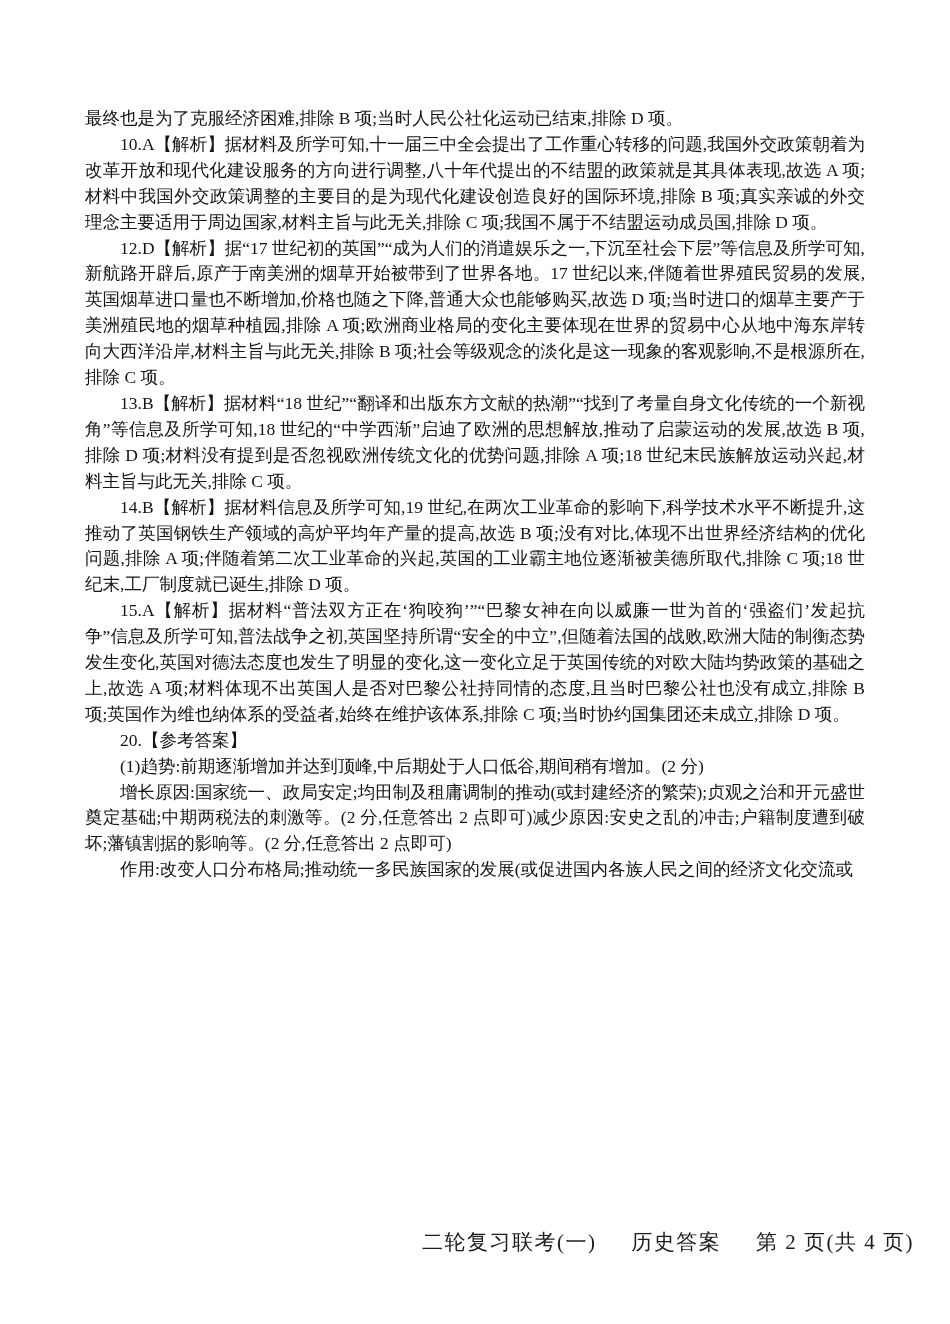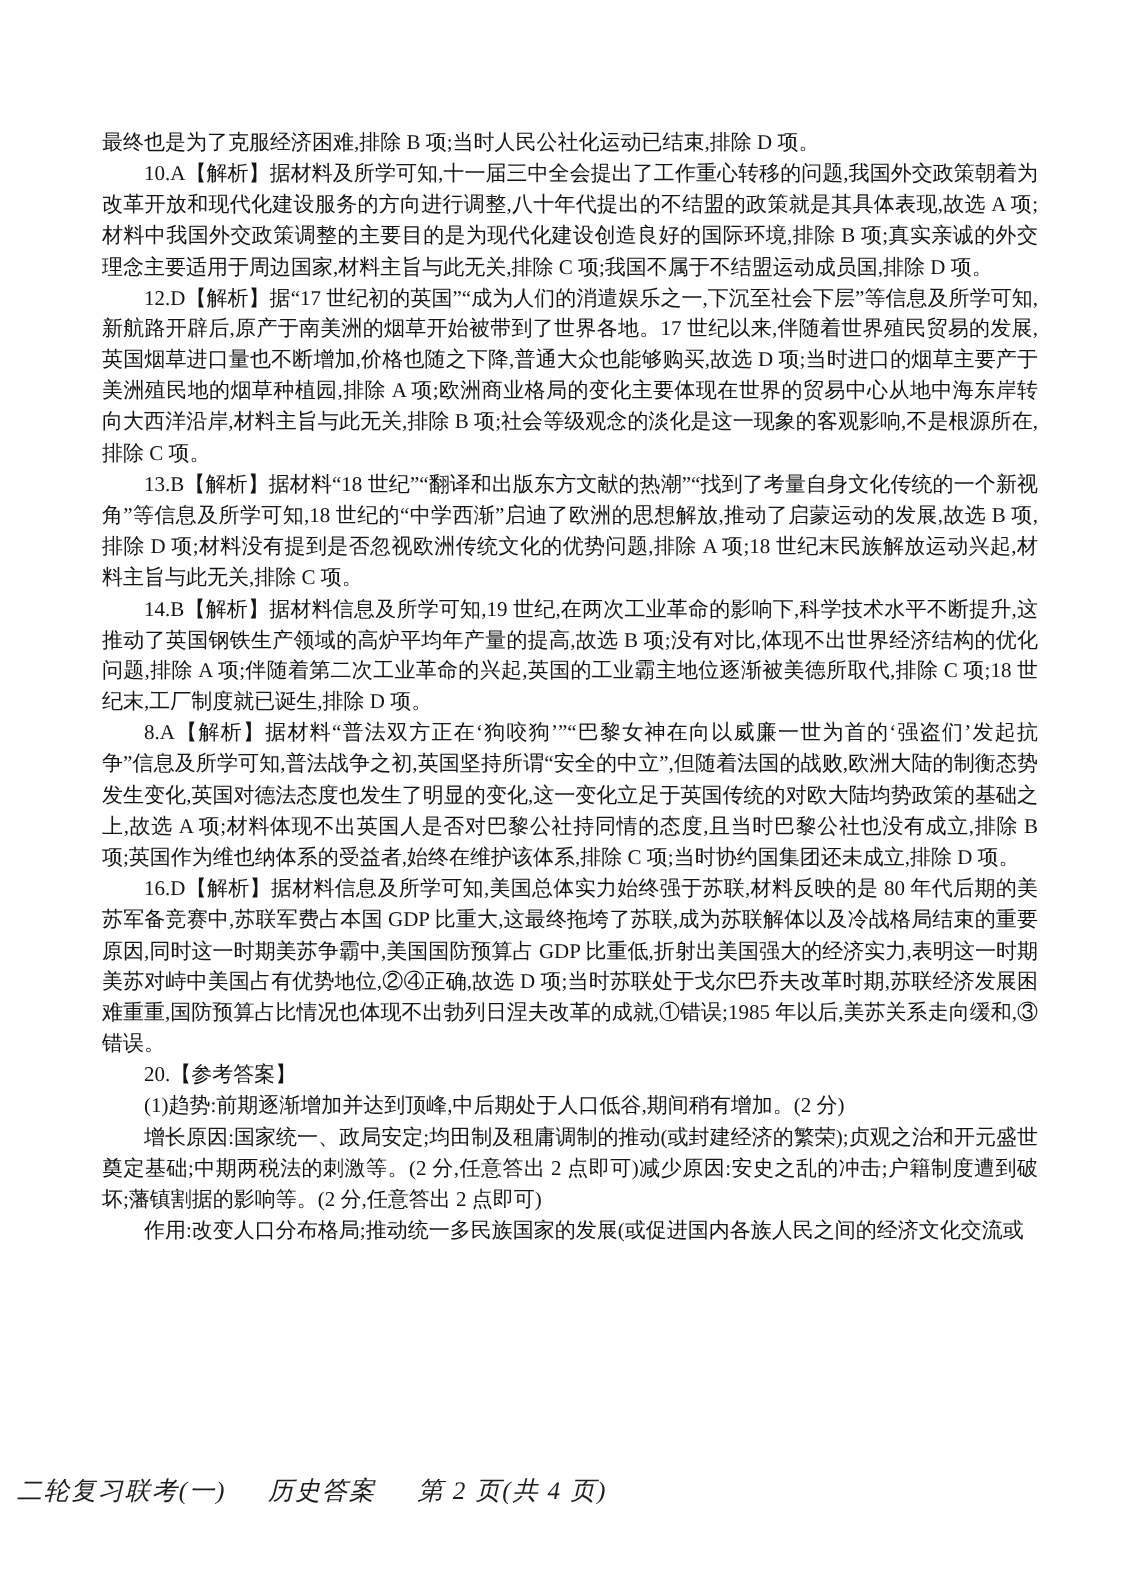--- a/index.html
+++ b/index.html
@@ -32,43 +32,41 @@
     word-break: break-all;
   }
   .para.no-indent {
     text-indent: 0;
   }
   .footer {
     position: absolute;
     left: 0;
     right: 0;
     top: 1228px;
-    text-align: left;
+    text-align: right;
     font-size: 21px;
-    font-style: italic;
     letter-spacing: 1.5px;
     color: #1c1c1c;
   }
   .footer .seg {
     display: inline-block;
     margin: 0 14px;
   }
 </style>
 </head>
 <body>
 
 <div class="page">
   <div class="content">
     <p class="para no-indent">最终也是为了克服经济困难,排除 B 项;当时人民公社化运动已结束,排除 D 项。</p>
     <p class="para">10.A【解析】据材料及所学可知,十一届三中全会提出了工作重心转移的问题,我国外交政策朝着为改革开放和现代化建设服务的方向进行调整,八十年代提出的不结盟的政策就是其具体表现,故选 A 项;材料中我国外交政策调整的主要目的是为现代化建设创造良好的国际环境,排除 B 项;真实亲诚的外交理念主要适用于周边国家,材料主旨与此无关,排除 C 项;我国不属于不结盟运动成员国,排除 D 项。</p>
     <p class="para">12.D【解析】据“17 世纪初的英国”“成为人们的消遣娱乐之一,下沉至社会下层”等信息及所学可知,新航路开辟后,原产于南美洲的烟草开始被带到了世界各地。17 世纪以来,伴随着世界殖民贸易的发展,英国烟草进口量也不断增加,价格也随之下降,普通大众也能够购买,故选 D 项;当时进口的烟草主要产于美洲殖民地的烟草种植园,排除 A 项;欧洲商业格局的变化主要体现在世界的贸易中心从地中海东岸转向大西洋沿岸,材料主旨与此无关,排除 B 项;社会等级观念的淡化是这一现象的客观影响,不是根源所在,排除 C 项。</p>
     <p class="para">13.B【解析】据材料“18 世纪”“翻译和出版东方文献的热潮”“找到了考量自身文化传统的一个新视角”等信息及所学可知,18 世纪的“中学西渐”启迪了欧洲的思想解放,推动了启蒙运动的发展,故选 B 项,排除 D 项;材料没有提到是否忽视欧洲传统文化的优势问题,排除 A 项;18 世纪末民族解放运动兴起,材料主旨与此无关,排除 C 项。</p>
     <p class="para">14.B【解析】据材料信息及所学可知,19 世纪,在两次工业革命的影响下,科学技术水平不断提升,这推动了英国钢铁生产领域的高炉平均年产量的提高,故选 B 项;没有对比,体现不出世界经济结构的优化问题,排除 A 项;伴随着第二次工业革命的兴起,英国的工业霸主地位逐渐被美德所取代,排除 C 项;18 世纪末,工厂制度就已诞生,排除 D 项。</p>
-    <p class="para">8.A【解析】据材料“普法双方正在‘狗咬狗’”“巴黎女神在向以威廉一世为首的‘强盗们’发起抗争”信息及所学可知,普法战争之初,英国坚持所谓“安全的中立”,但随着法国的战败,欧洲大陆的制衡态势发生变化,英国对德法态度也发生了明显的变化,这一变化立足于英国传统的对欧大陆均势政策的基础之上,故选 A 项;材料体现不出英国人是否对巴黎公社持同情的态度,且当时巴黎公社也没有成立,排除 B 项;英国作为维也纳体系的受益者,始终在维护该体系,排除 C 项;当时协约国集团还未成立,排除 D 项。</p>
-    <p class="para">16.D【解析】据材料信息及所学可知,美国总体实力始终强于苏联,材料反映的是 80 年代后期的美苏军备竞赛中,苏联军费占本国 GDP 比重大,这最终拖垮了苏联,成为苏联解体以及冷战格局结束的重要原因,同时这一时期美苏争霸中,美国国防预算占 GDP 比重低,折射出美国强大的经济实力,表明这一时期美苏对峙中美国占有优势地位,②④正确,故选 D 项;当时苏联处于戈尔巴乔夫改革时期,苏联经济发展困难重重,国防预算占比情况也体现不出勃列日涅夫改革的成就,①错误;1985 年以后,美苏关系走向缓和,③错误。</p>
+    <p class="para">15.A【解析】据材料“普法双方正在‘狗咬狗’”“巴黎女神在向以威廉一世为首的‘强盗们’发起抗争”信息及所学可知,普法战争之初,英国坚持所谓“安全的中立”,但随着法国的战败,欧洲大陆的制衡态势发生变化,英国对德法态度也发生了明显的变化,这一变化立足于英国传统的对欧大陆均势政策的基础之上,故选 A 项;材料体现不出英国人是否对巴黎公社持同情的态度,且当时巴黎公社也没有成立,排除 B 项;英国作为维也纳体系的受益者,始终在维护该体系,排除 C 项;当时协约国集团还未成立,排除 D 项。</p>
     <p class="para">20.【参考答案】</p>
     <p class="para">(1)趋势:前期逐渐增加并达到顶峰,中后期处于人口低谷,期间稍有增加。(2 分)</p>
     <p class="para">增长原因:国家统一、政局安定;均田制及租庸调制的推动(或封建经济的繁荣);贞观之治和开元盛世奠定基础;中期两税法的刺激等。(2 分,任意答出 2 点即可)减少原因:安史之乱的冲击;户籍制度遭到破坏;藩镇割据的影响等。(2 分,任意答出 2 点即可)</p>
     <p class="para">作用:改变人口分布格局;推动统一多民族国家的发展(或促进国内各族人民之间的经济文化交流或</p>
   </div>
 
   <div class="footer">
     <span class="seg">二轮复习联考(一)</span>
     <span class="seg">历史答案</span>
     <span class="seg">第 2 页(共 4 页)</span>

